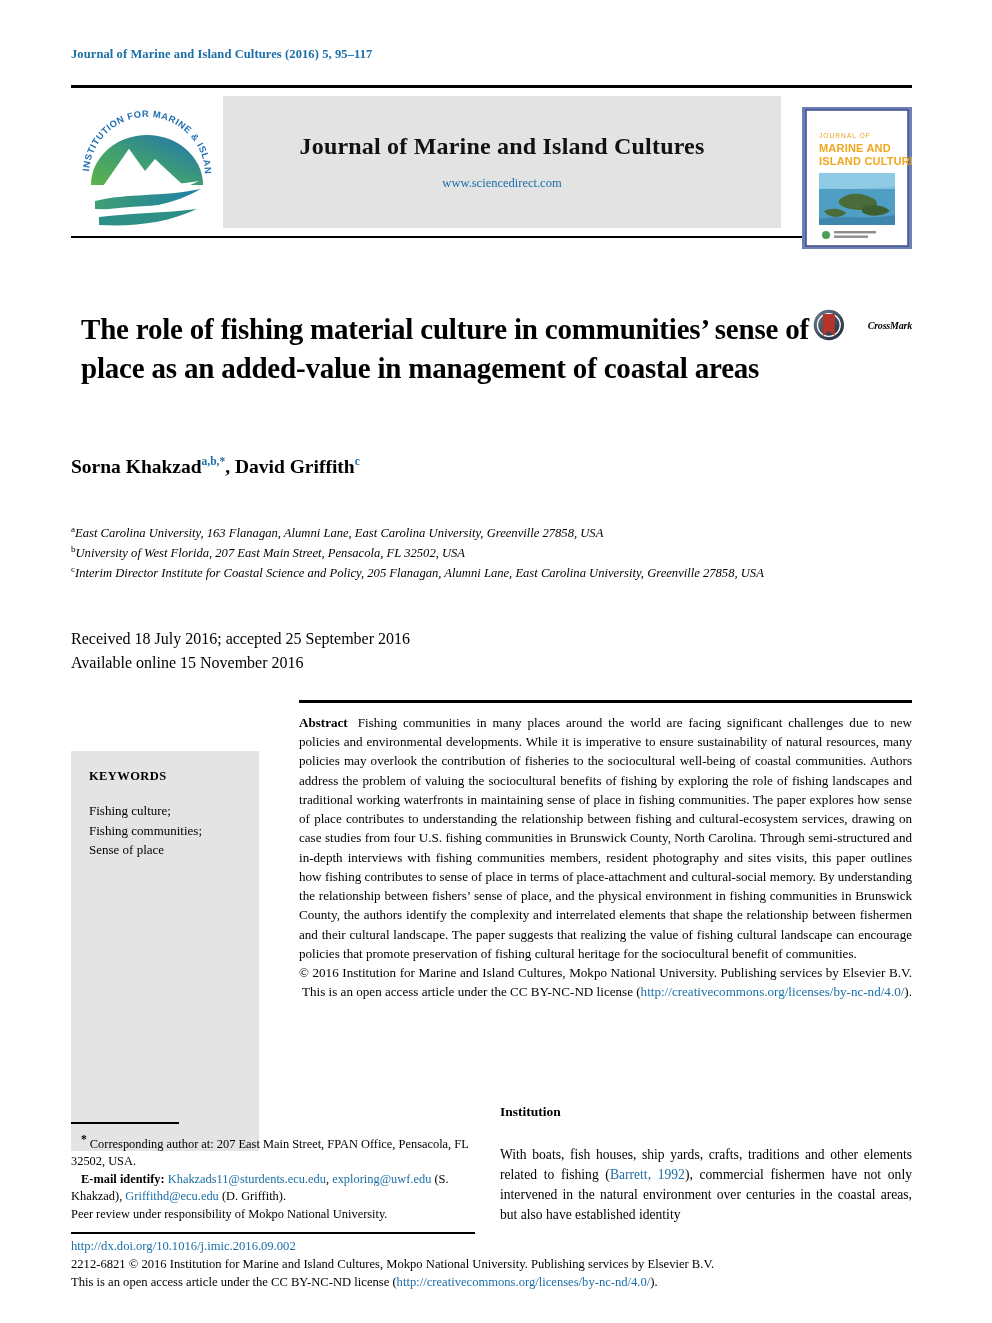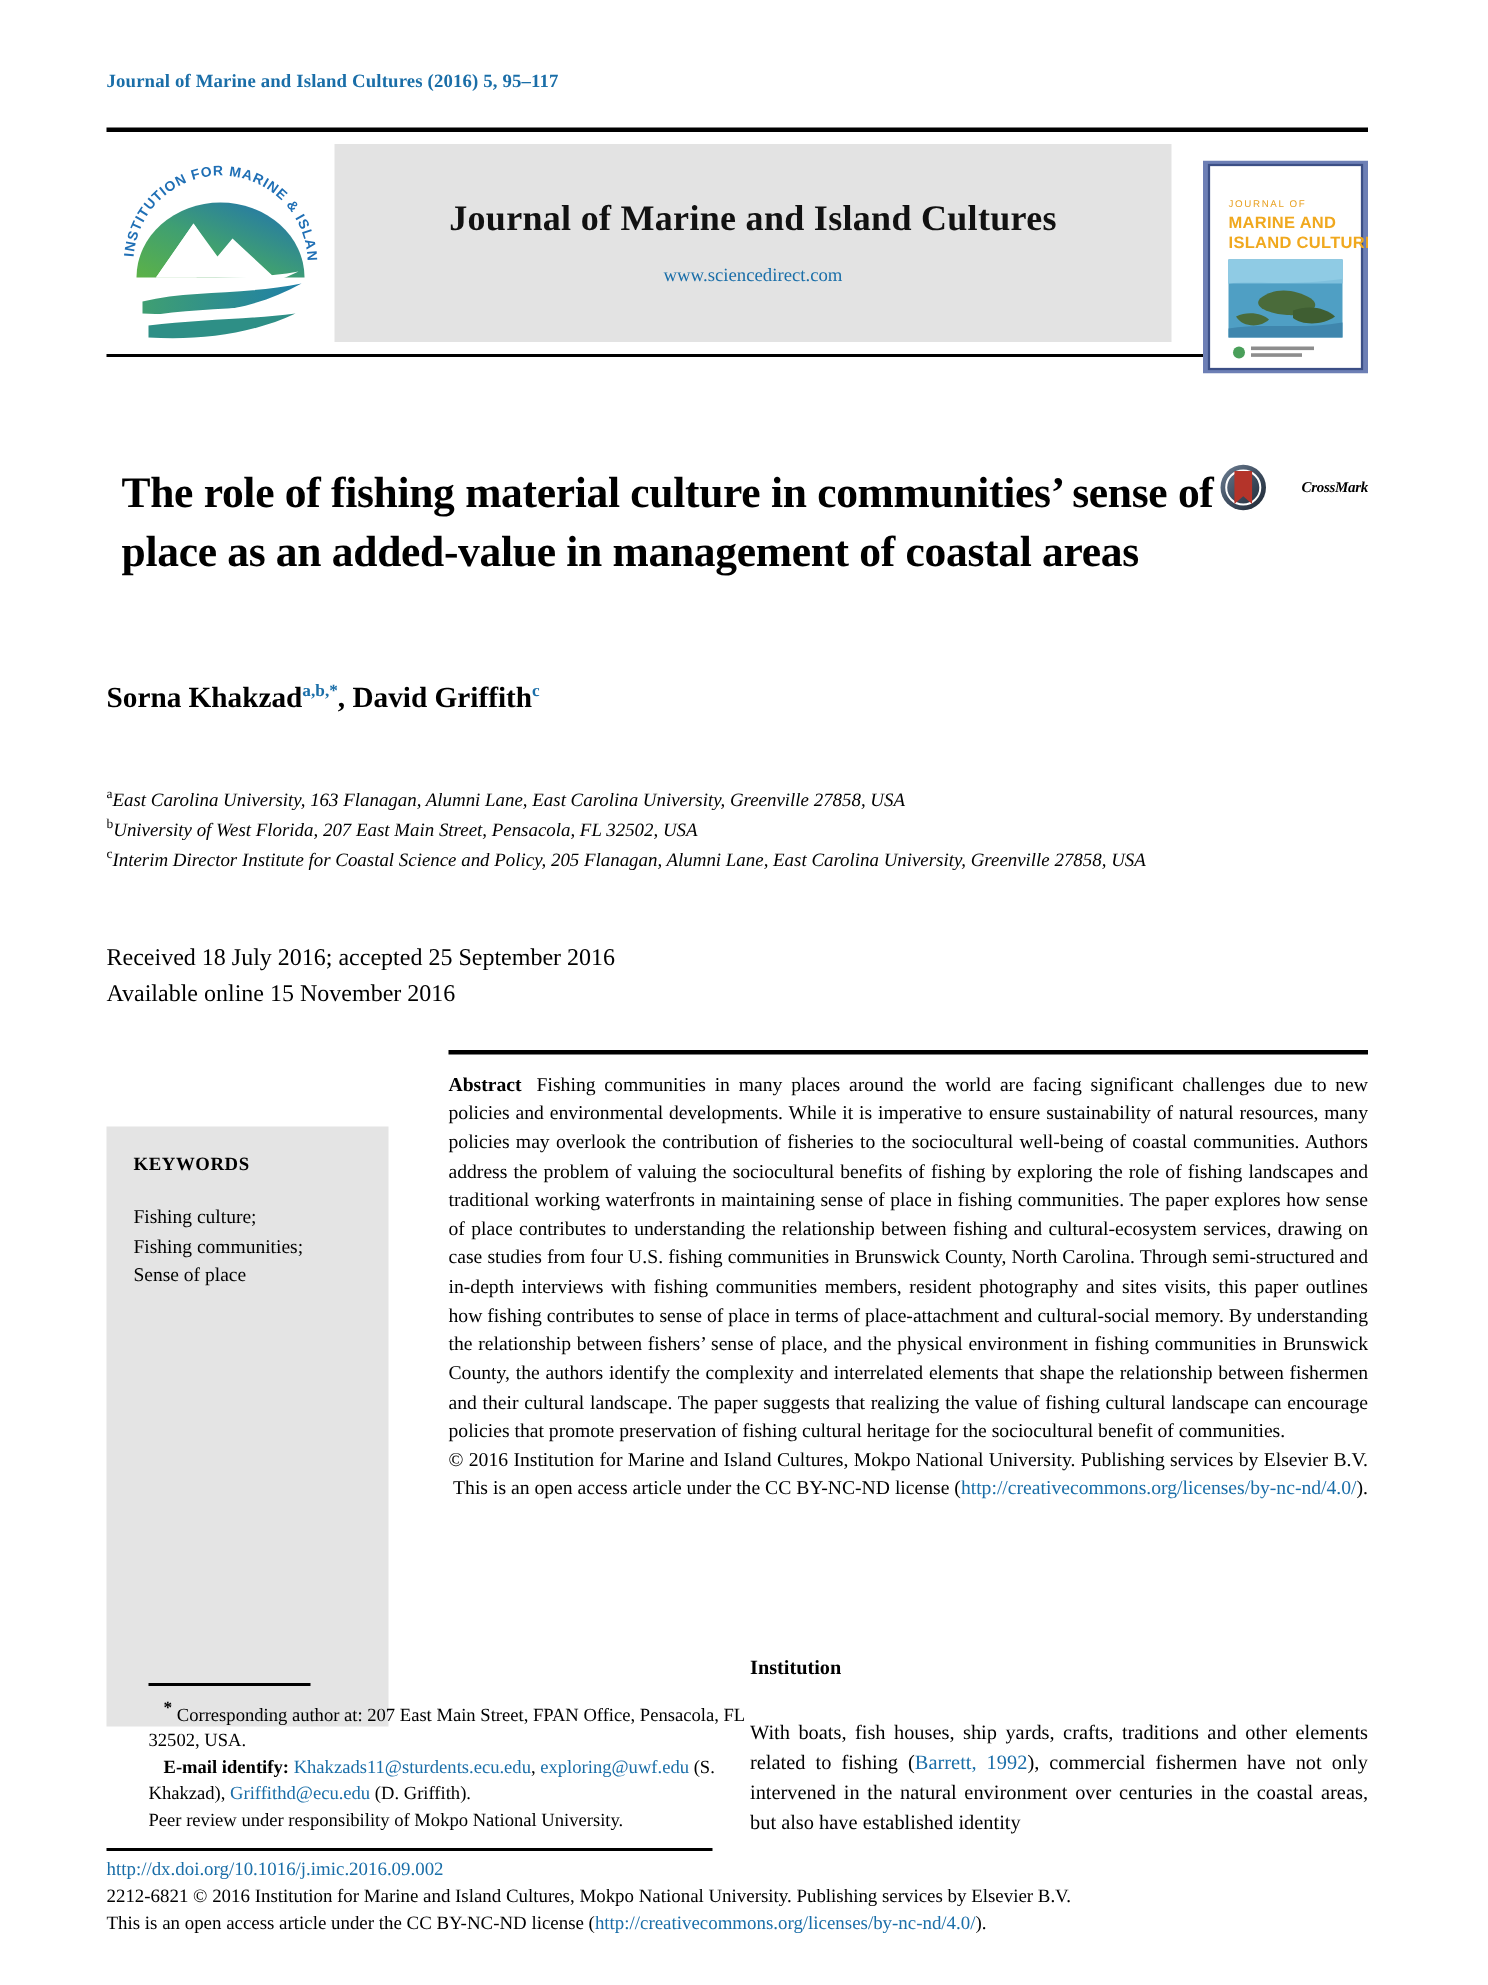--- a/index.html
+++ b/index.html
@@ -228,21 +228,20 @@
 
   
   .footnote {
     position: absolute;
     left: 71px;
     top: 1122px;
     width: 404px;
     font-size: 12.4px;
     line-height: 1.42;
     color: #000;
-    margin-left: 28px;
   }
   .footnote-rule {
     width: 108px;
     height: 1.5px;
     background: #000;
     margin-bottom: 7px;
   }
   .footnote p { margin: 0; }
   .fn-indent { text-indent: 10px; }
 

